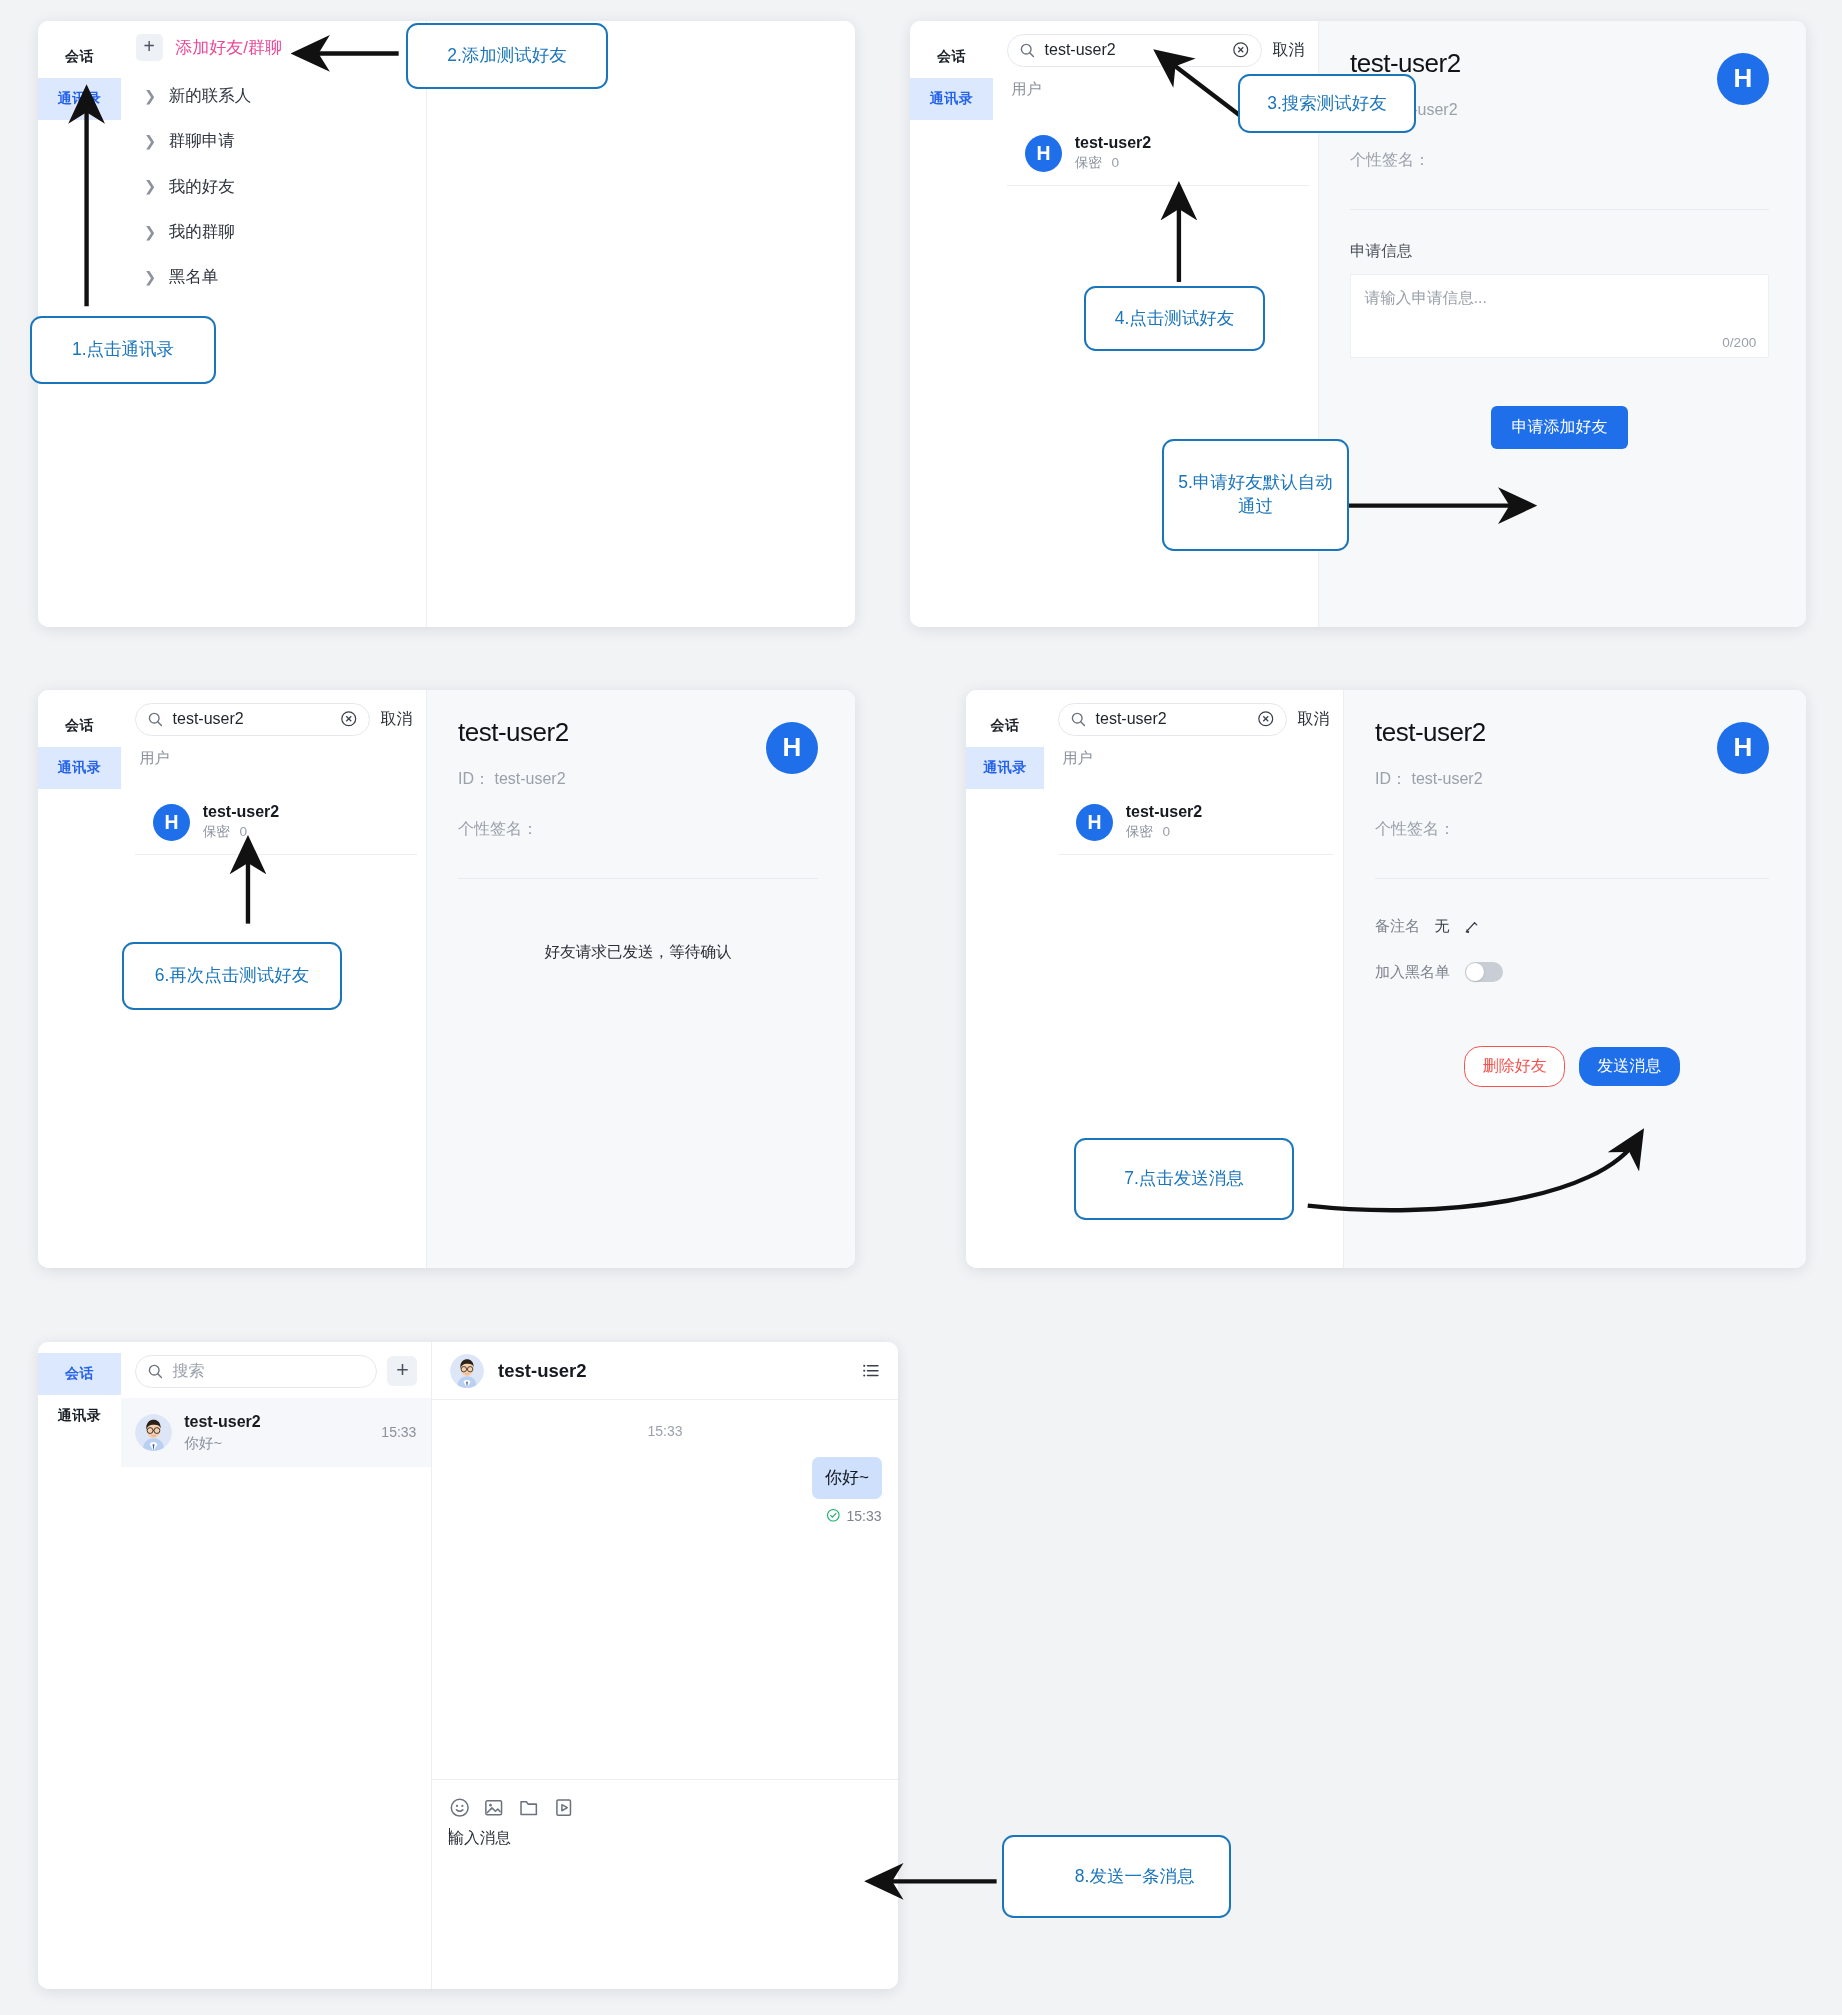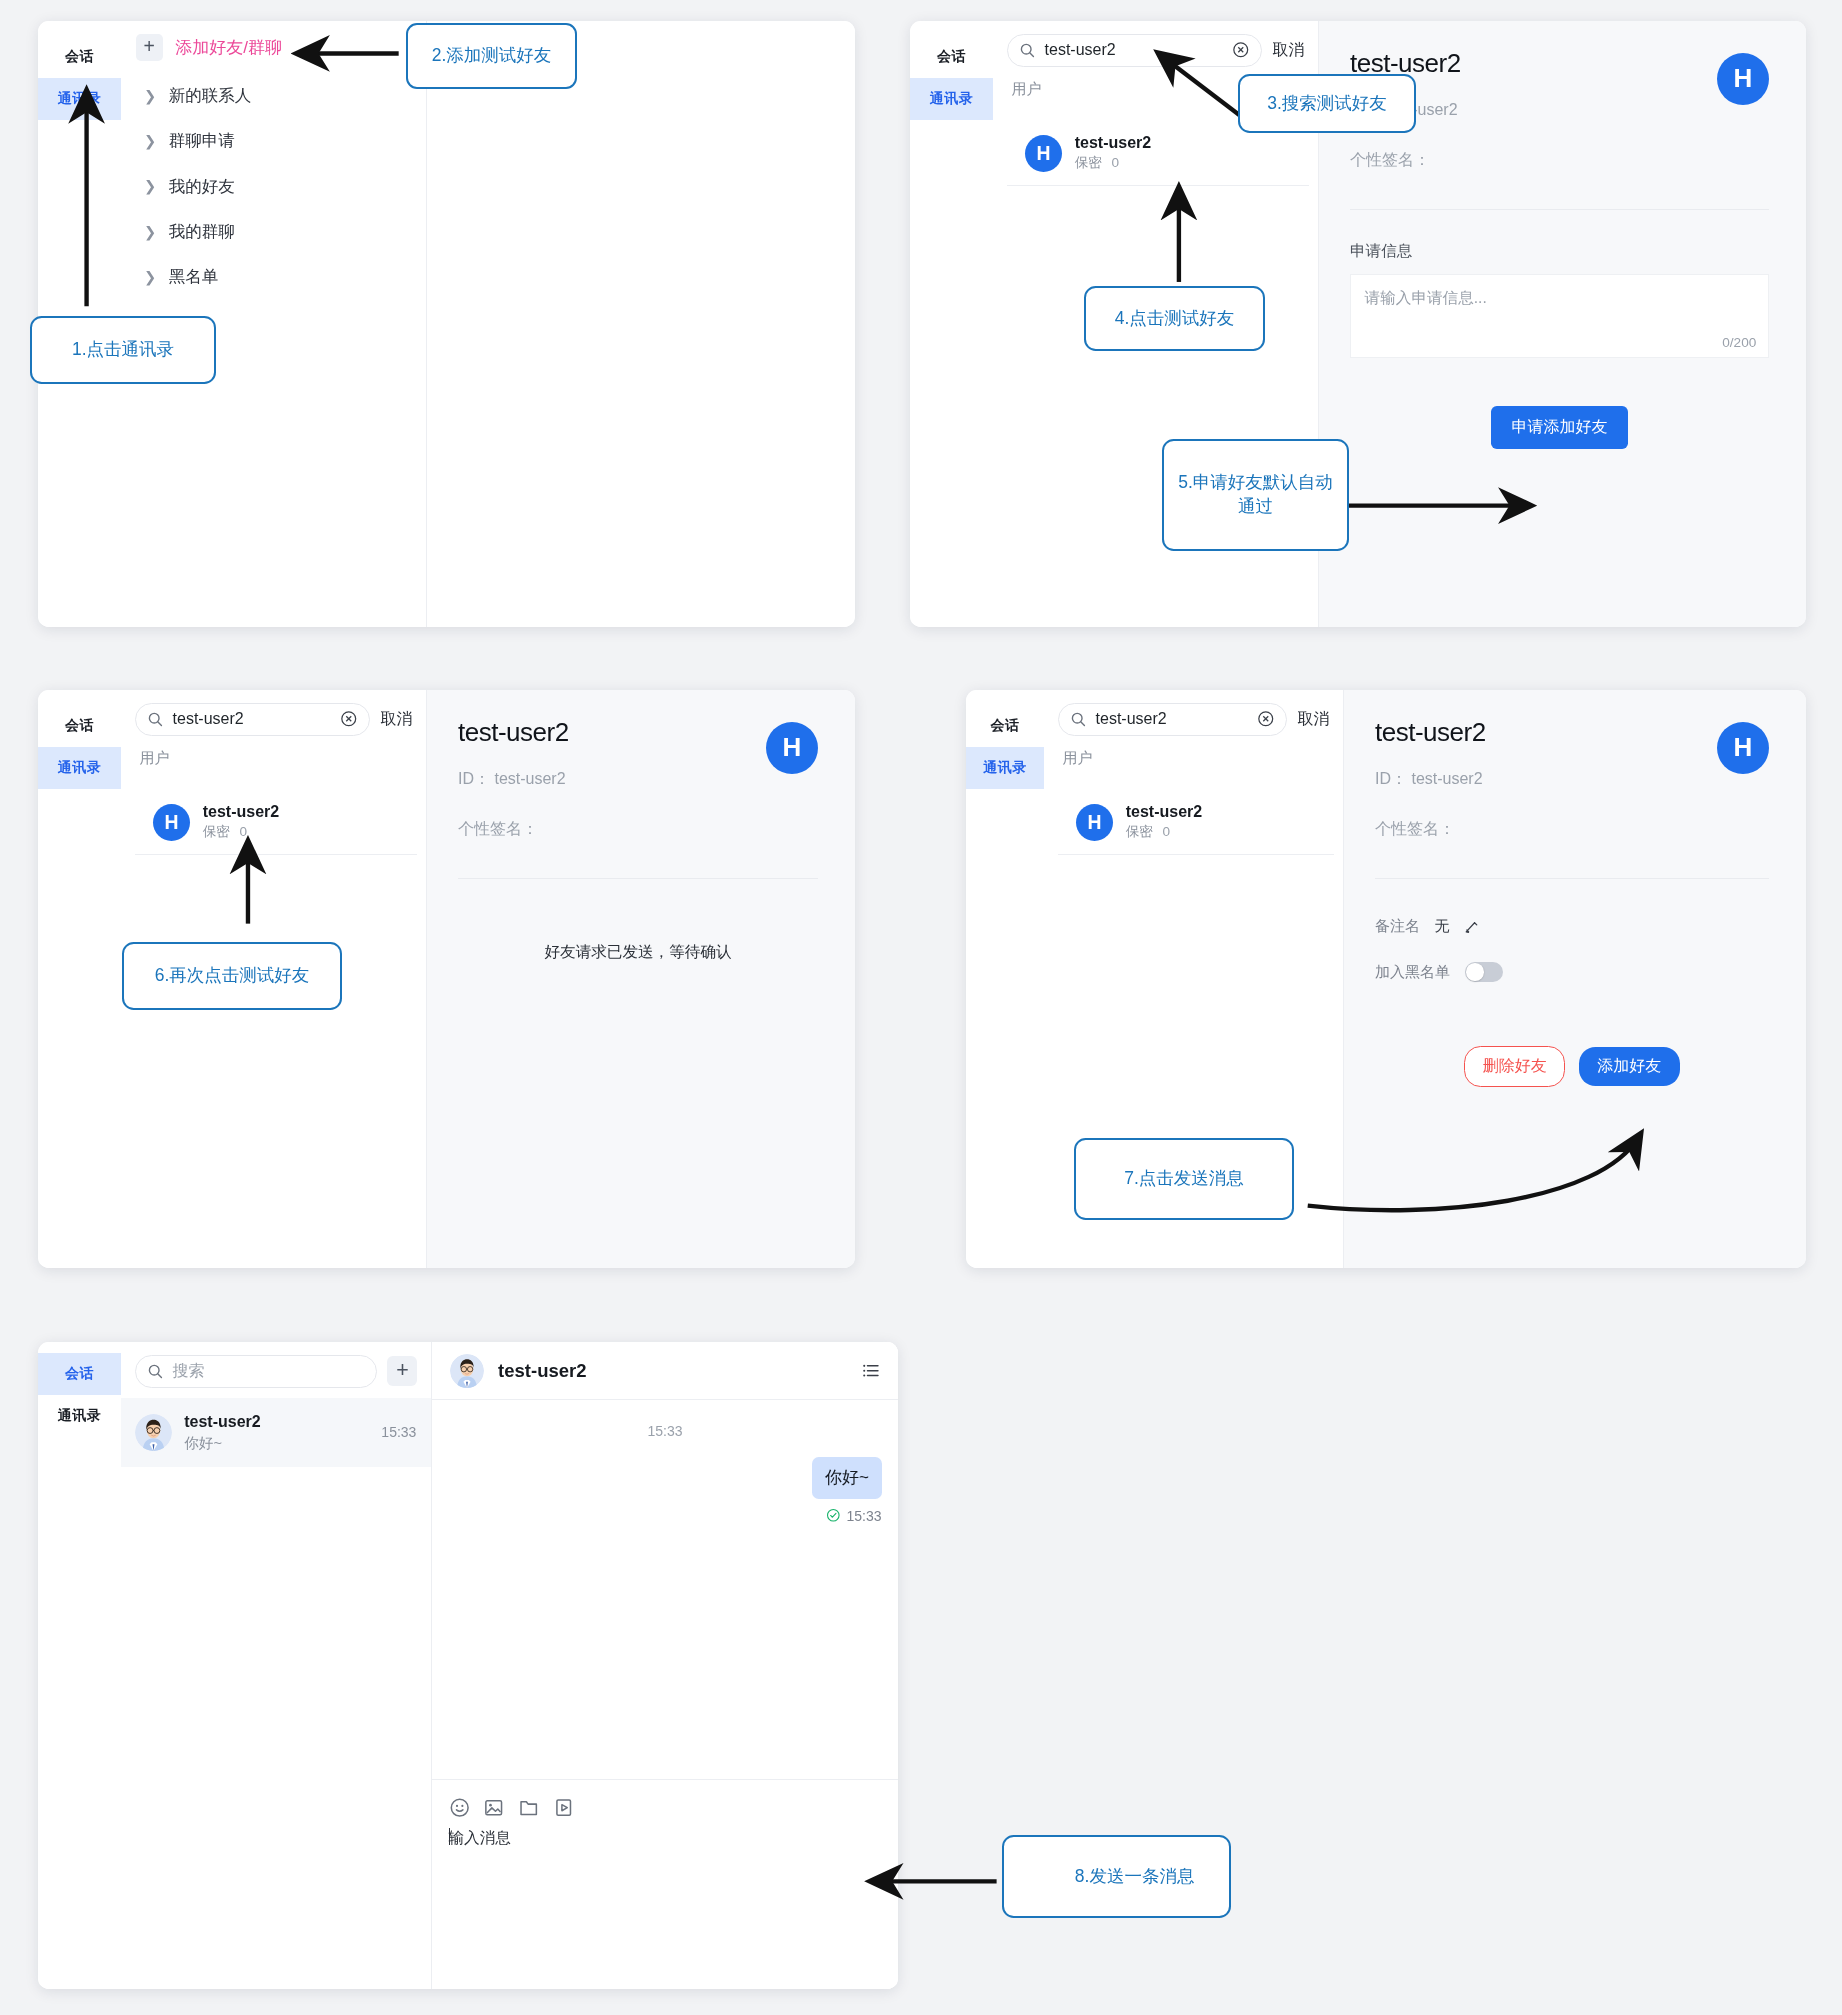--- a/index.html
+++ b/index.html
@@ -405,21 +405,21 @@
         </div>
         <div class="kv" style="margin-top:26px;">
           <span>加入黑名单</span>
           <span class="toggle">
             <span class="knob"></span>
           </span>
         </div>
 
         <div class="btnrow" style="justify-content:center;margin-top:64px;">
           <span class="danger-btn">删除好友</span>
-          <span class="pill-btn">添加好友</span>
+          <span class="pill-btn">发送消息</span>
         </div>
       </div>
     </div>
   </div>
 
   <div class="app" style="left:38px;top:1342px;width:860px;height:647px;">
     <div class="railcol" style="padding-top:10.7px;">
       <div class="rail-item active">会话</div>
       <div class="rail-item">通讯录</div>
     </div>
@@ -541,21 +541,21 @@
 
     <line x1="510" y1="1900" x2="510" y2="1740" stroke="#111" stroke-width="9" marker-end="url(#ah)"></line>
 
     <path d="M2690 2480 C2960 2510 3290 2470 3370 2340" fill="none" stroke="#111" stroke-width="9" marker-end="url(#ah)"></path>
 
     <line x1="2050" y1="3870" x2="1800" y2="3870" stroke="#111" stroke-width="9" marker-end="url(#ah)"></line>
   </svg>
 
   <div class="callout" style="left:30px;top:316px;width:186px;height:68px;">1.点击通讯录</div>
 
-  <div class="callout" style="left:406px;top:23px;width:171px;height:66px;border-radius:11px;">2.添加测试好友</div>
+  <div class="callout" style="left:406px;top:23px;width:202px;height:66px;">2.添加测试好友</div>
 
   <div class="callout" style="left:1238px;top:74px;width:178px;height:59px;">3.搜索测试好友</div>
 
   <div class="callout" style="left:1084px;top:286px;width:181px;height:65px;">4.点击测试好友</div>
 
   <div class="callout" style="left:1162px;top:439px;width:187px;height:112px;">5.申请好友默认自动通过</div>
 
   <div class="callout" style="left:122px;top:942px;width:220px;height:68px;">6.再次点击测试好友</div>
 
   <div class="callout" style="left:1074px;top:1138px;width:220px;height:82px;">7.点击发送消息</div>

